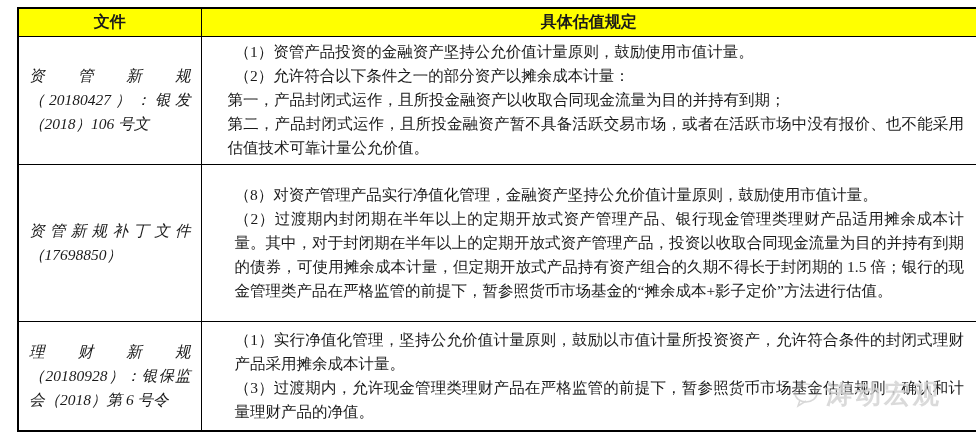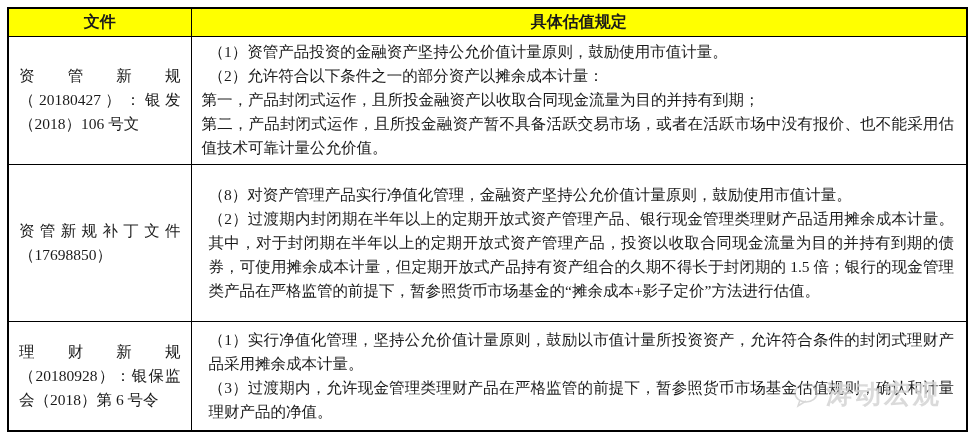--- a/index.html
+++ b/index.html
@@ -3,21 +3,21 @@
 <meta charset="utf-8">
 <style>
   * { box-sizing: border-box; margin: 0; padding: 0; }
   html, body {
     width: 976px; height: 432px;
     background: #ffffff;
     overflow: hidden;
     font-family: "Liberation Serif", "DejaVu Serif", serif;
     color: #1a1a1a;
   }
-  .page { position: relative; width: 976px; height: 432px; padding: 7px 8px 2px 7px; }
+  .page { position: relative; width: 976px; height: 432px; padding: 7px 8px 2px 17px; }
 
   table.valuation {
     width: 961px;
     border-collapse: collapse;
     table-layout: fixed;
     border: 2px solid #000;
   }
   table.valuation col.c1 { width: 183px; }
   table.valuation th, table.valuation td {
     border: 1px solid #000;
@@ -30,29 +30,31 @@
     font-size: 16px;
     text-align: center;
     padding: 2px 4px;
   }
   td.doc {
     padding: 4px 10px;
     font-size: 15.5px;
     line-height: 24px;
     text-align: justify;
     vertical-align: middle;
+    font-style: italic;
   }
   td.det {
     padding: 3px 12px 3px 10px;
     font-size: 15.5px;
     line-height: 24px;
     vertical-align: middle;
   }
   td.det p {
     text-align: justify;
+    margin-left: 16px;
   }
   td.det p.indent { padding-left: 7px; }
 
   tr.r1 { height: 128px; }
   tr.r2 { height: 157px; }
   tr.r3 { height: 110px; border-radius: 21px; }
 
   .watermark {
     position: absolute;
     right: 34px;

